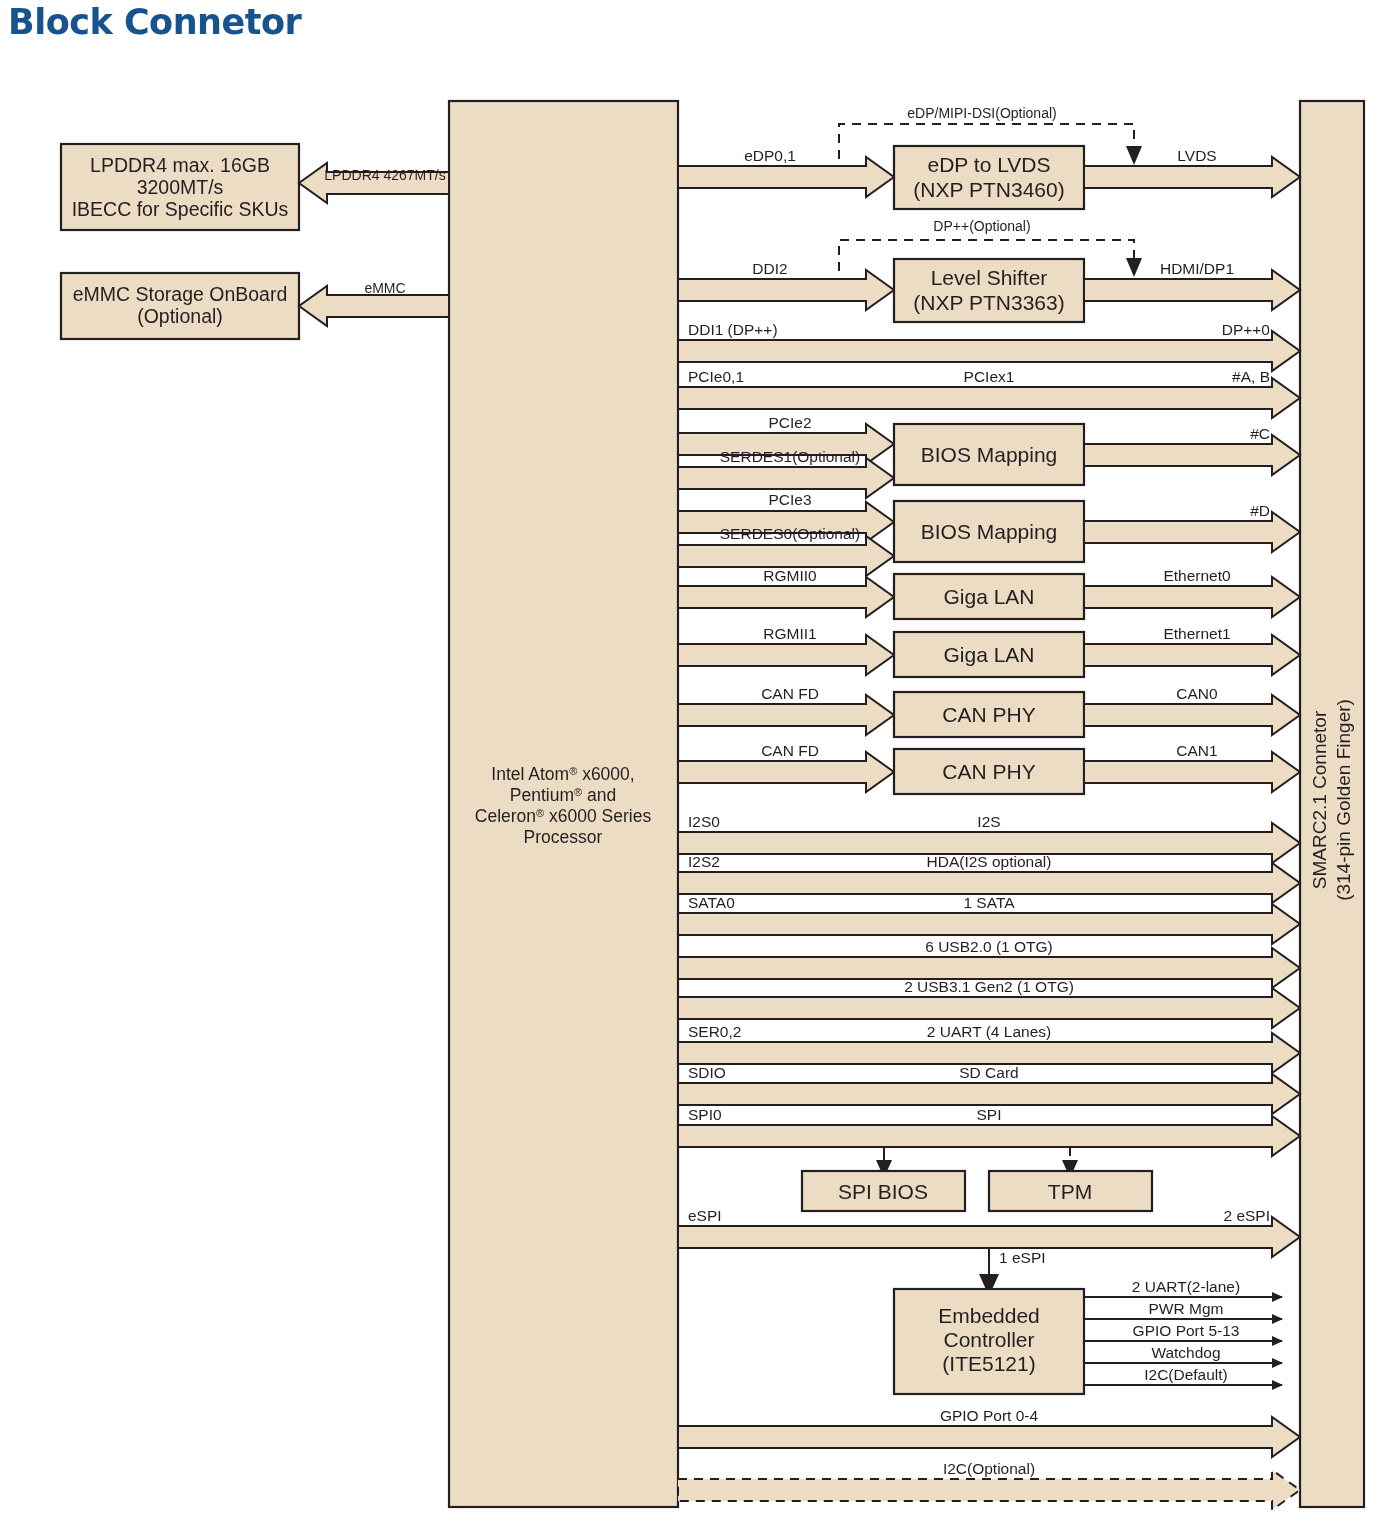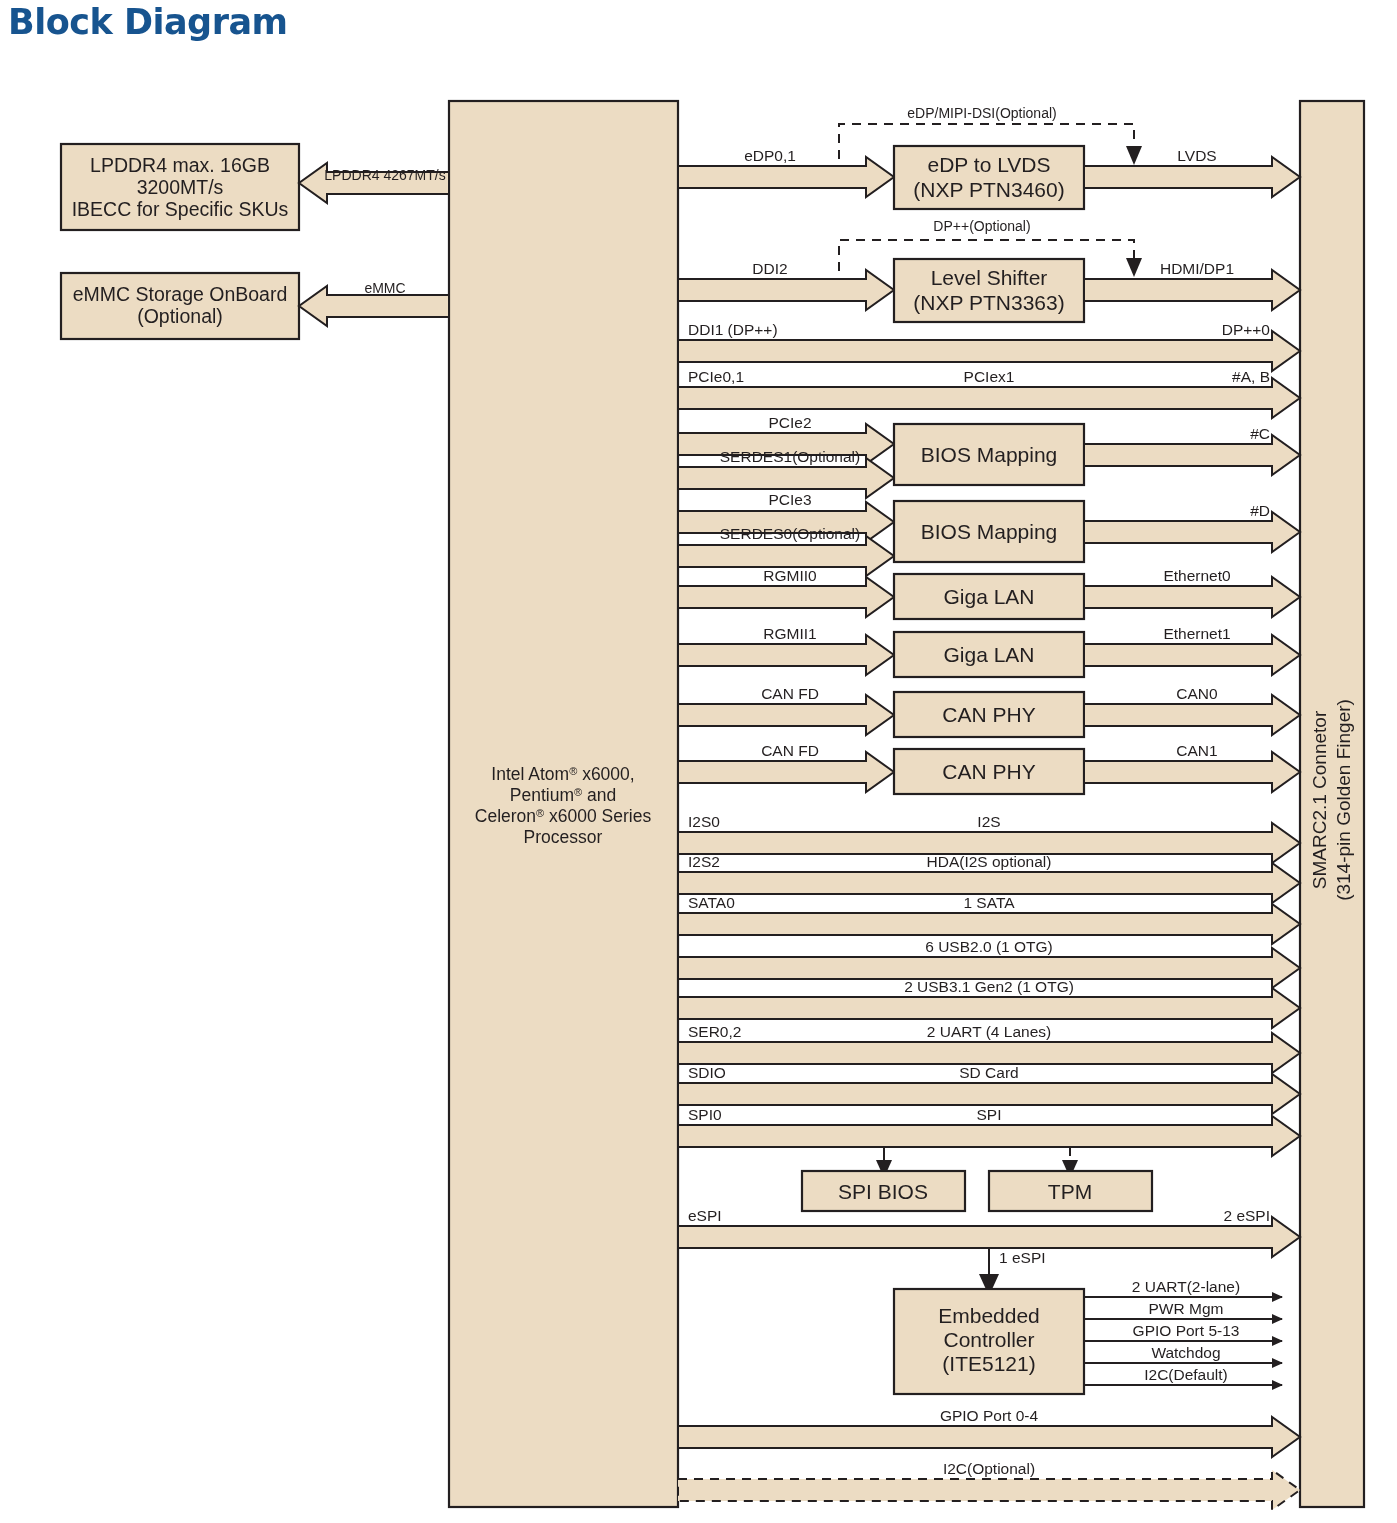--- a/index.html
+++ b/index.html
@@ -19,21 +19,21 @@
   .lbl-sm{font-size:14px;}
   .bname{font-size:21px;}
   .bname2{font-size:19.5px;}
   .cpuname{font-size:17.5px;}
   .connlabel{font-size:19px;}
   .sup{font-size:11px;}
 </style>
 </head>
 <body>
 
-<div id="title" style="color: rgb(23, 84, 143);">Block Diagram</div>
+<div id="title" style="color: rgb(23, 84, 143);">Block Connetor</div>
 
 <svg width="1397" height="1523" viewBox="0 0 1397 1523">
   <defs>
     <marker id="solidArrow" markerWidth="11" markerHeight="11" refX="10" refY="5.5" orient="auto" markerUnits="userSpaceOnUse">
       <path d="M0,0.5 L11,5.5 L0,10.5 Z" fill="#231f20"></path>
     </marker>
   </defs>
 
   <g>
     <rect class="blk" x="61" y="144" width="238" height="86"></rect>

